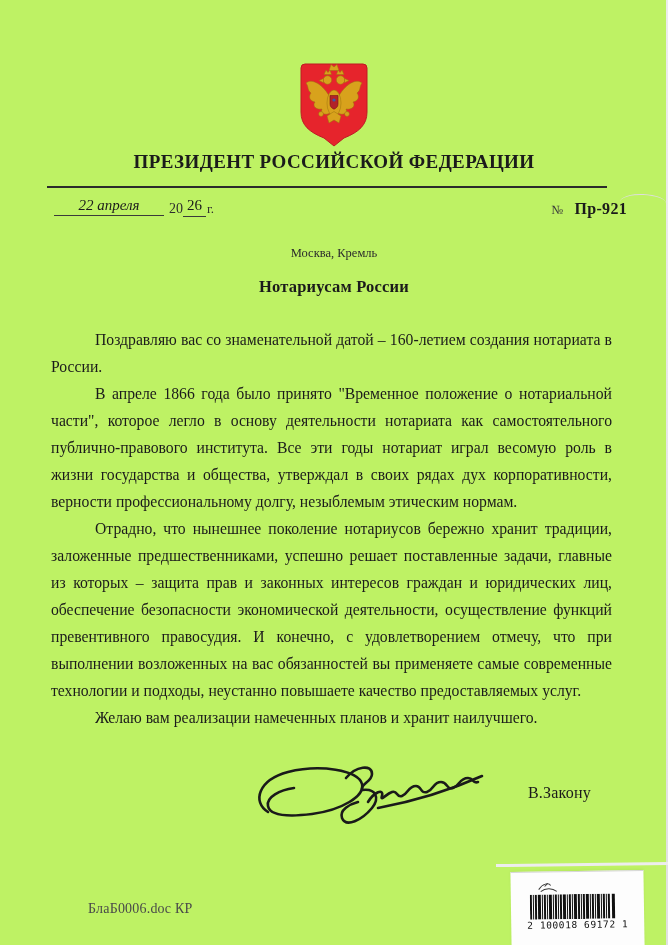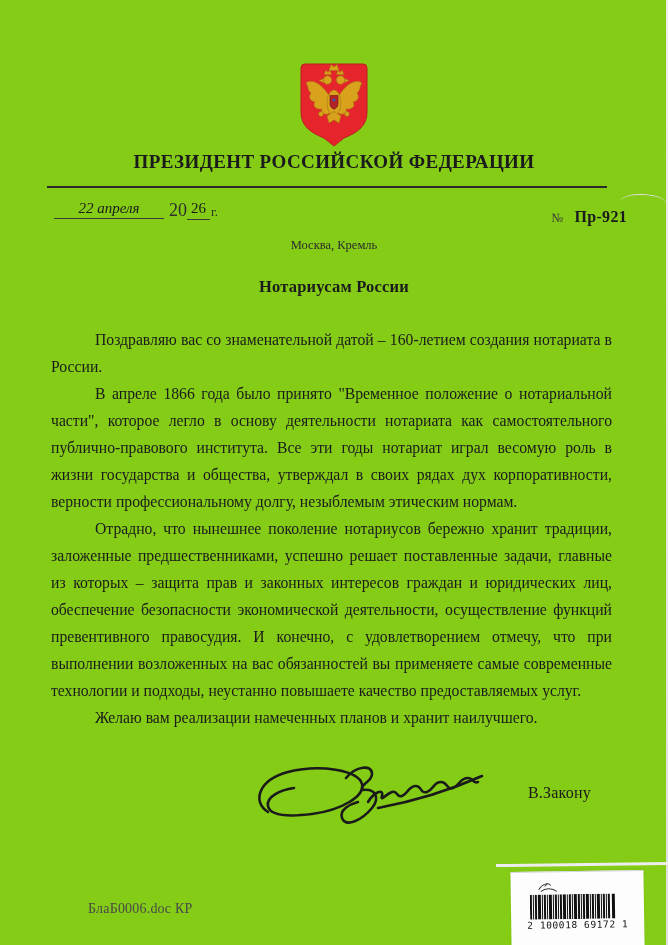--- a/index.html
+++ b/index.html
@@ -4,21 +4,21 @@
 <style>
   html, body {
     margin: 0; padding: 0;
     width: 668px; height: 945px;
     background: #ffffff;
     overflow: hidden;
   }
   .page {
     position: relative;
     width: 668px; height: 945px;
-    background: #84cc16;
+    background: #bef264;
     font-family: "Liberation Serif", serif;
     color: #1b1b1b;
     overflow: hidden;
   }
   .scan-edge-right {
     position: absolute; right: 0; top: 0; width: 2px; height: 100%;
     background: linear-gradient(to bottom, #ececec, #e0e0e0);
   }
   .crest {
     position: absolute; top: 62px; left: 50%; transform: translateX(-50%);
@@ -37,28 +37,28 @@
     position: absolute; top: 194px; left: 620px; width: 46px; height: 16px;
     border-top: 1px solid #ddd; border-radius: 50% 50% 0 0;
     transform: rotate(2deg);
   }
   .meta-row { position: absolute; top: 196px; left: 50px; right: 41px; height: 26px; }
   .date-line { position: absolute; left: 4px; top: 1px; font-size: 15px; white-space: nowrap; }
   .date-filled {
     display: inline-block; min-width: 106px; text-align: center;
     border-bottom: 1.4px solid #3a3a3a; padding: 0 2px 1px 2px; font-style: italic;
   }
-  .date-century { font-size: 18px; color: #2e2e2e; position: relative; top: 3px; margin-left: 5px; }
+  .date-century { font-size: 14px; color: #2e2e2e; position: relative; top: 3px; margin-left: 5px; }
   .date-year { display: inline-block; border-bottom: 1.4px solid #3a3a3a; padding: 0 4px 2px 4px; }
   .date-suffix { font-size: 13px; color: #2e2e2e; position: relative; top: 3px; margin-left: 1px; }
-  .number-line { position: absolute; right: 0; top: 12px; white-space: nowrap; }
+  .number-line { position: absolute; right: 0; top: 4px; white-space: nowrap; }
   .numero { font-size: 12.5px; color: #3a3a3a; }
   .number-value { font-weight: bold; font-size: 16px; margin-left: 11px; letter-spacing: 0.3px; }
   .place {
-    position: absolute; top: 238px; left: 0; width: 100%;
+    position: absolute; top: 246px; left: 0; width: 100%;
     text-align: center; font-size: 12.5px; color: #2c2c2c;
   }
   .salutation {
     position: absolute; top: 277px; left: 0; width: 100%;
     text-align: center; font-weight: bold; font-size: 16.5px; letter-spacing: 0.2px;
   }
   .body-text {
     position: absolute; top: 326px; left: 51px; width: 561px;
     font-size: 15.7px; line-height: 27px; text-align: justify;
   }

